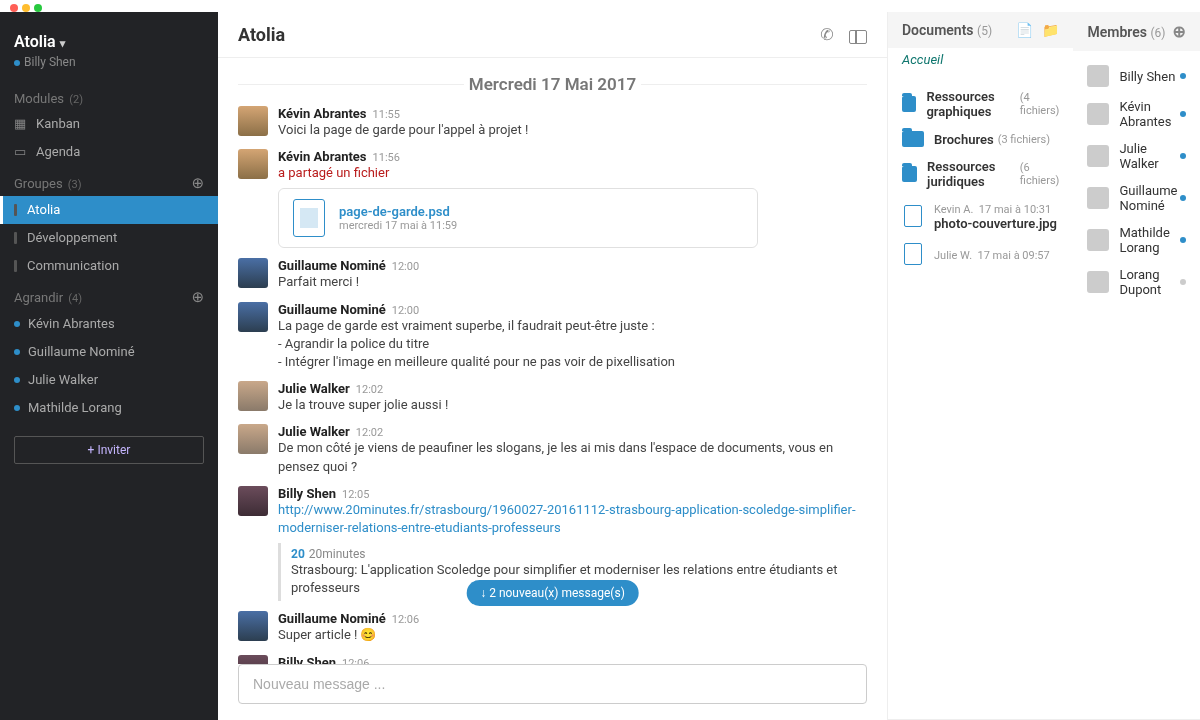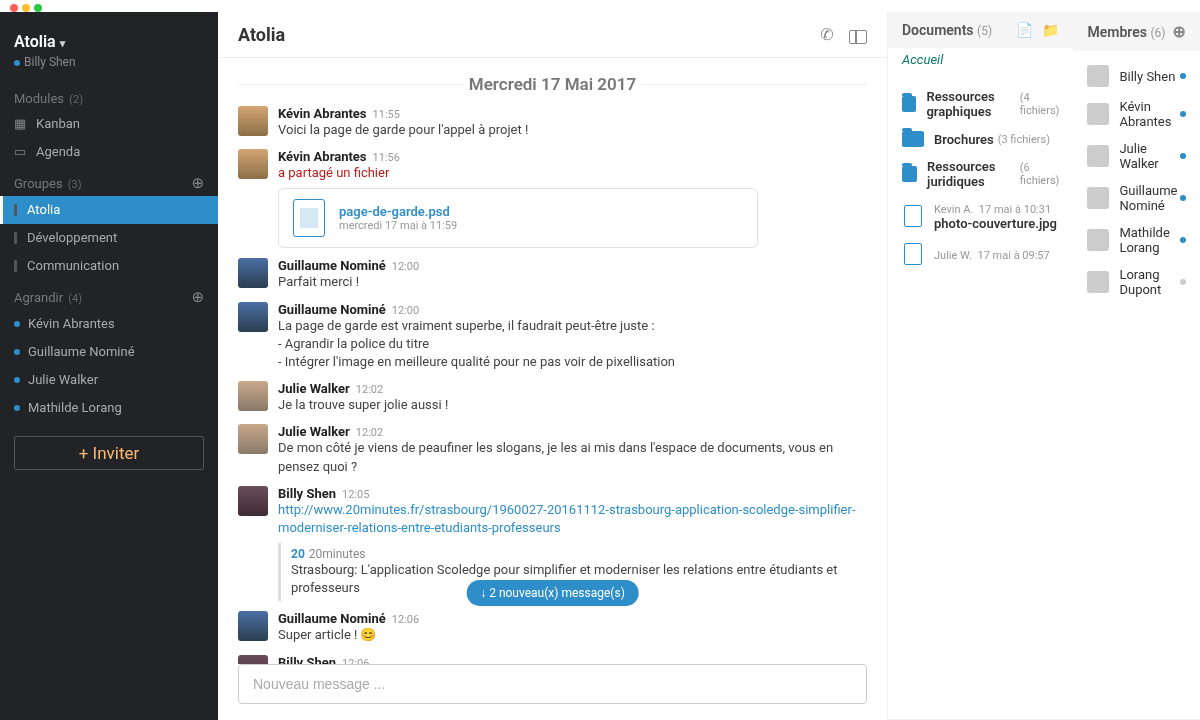--- a/index.html
+++ b/index.html
@@ -21,21 +21,21 @@
 .section-header { display: flex; justify-content: space-between; align-items: center; padding: 8px 14px 4px 14px; font-size: 13px; color: #777; }
 .section-header .count { color: #666; font-size: 11px; margin-left: 2px; }
 .section-header .plus { color: #888; font-size: 15px; cursor: pointer; }
 
 .side-item { display: flex; align-items: center; padding: 4px 14px; font-size: 13px; color: #aaa; cursor: pointer; line-height: 20px; }
 .side-item.active { background: #2e8ec9; color: #fff; border-left: 3px solid #fff; padding-left: 11px; }
 .side-item .bar { display: inline-block; width: 3px; height: 12px; background: #555; margin-right: 10px; border-radius: 1px; }
 .side-item .dot { display: inline-block; width: 6px; height: 6px; border-radius: 50%; background: #2e8ec9; margin-right: 8px; }
 .side-item .icn { display: inline-block; width: 14px; margin-right: 8px; opacity: 0.7; }
 
-.invite-btn { margin: 14px; padding: 6px 0; text-align: center; border: 1px solid #555; color: #fdba74; font-size: 17px; cursor: pointer; border-radius: 2px; }
+.invite-btn { margin: 14px; padding: 6px 0; text-align: center; border: 1px solid #555; color: #c4b5fd; font-size: 12px; cursor: pointer; border-radius: 2px; }
 
 
 .main { flex: 1; display: flex; flex-direction: column; border-right: 1px solid #eee; }
 .main-header { display: flex; justify-content: space-between; align-items: center; padding: 12px 20px; border-bottom: 1px solid #eee; }
 .main-header .title { font-size: 18px; font-weight: 700; }
 .main-header .actions svg, .main-header .actions .boxicn { margin-left: 12px; color: #888; }
 .boxicn { display: inline-block; width: 18px; height: 14px; border: 1.5px solid #888; border-radius: 2px; position: relative; vertical-align: middle; }
 .boxicn::before { content: ""; position: absolute; top: 0; bottom: 0; left: 5px; width: 1.5px; background: #888; }
 
 .messages { flex: 1; overflow-y: auto; padding: 8px 20px 0 20px; position: relative; }

